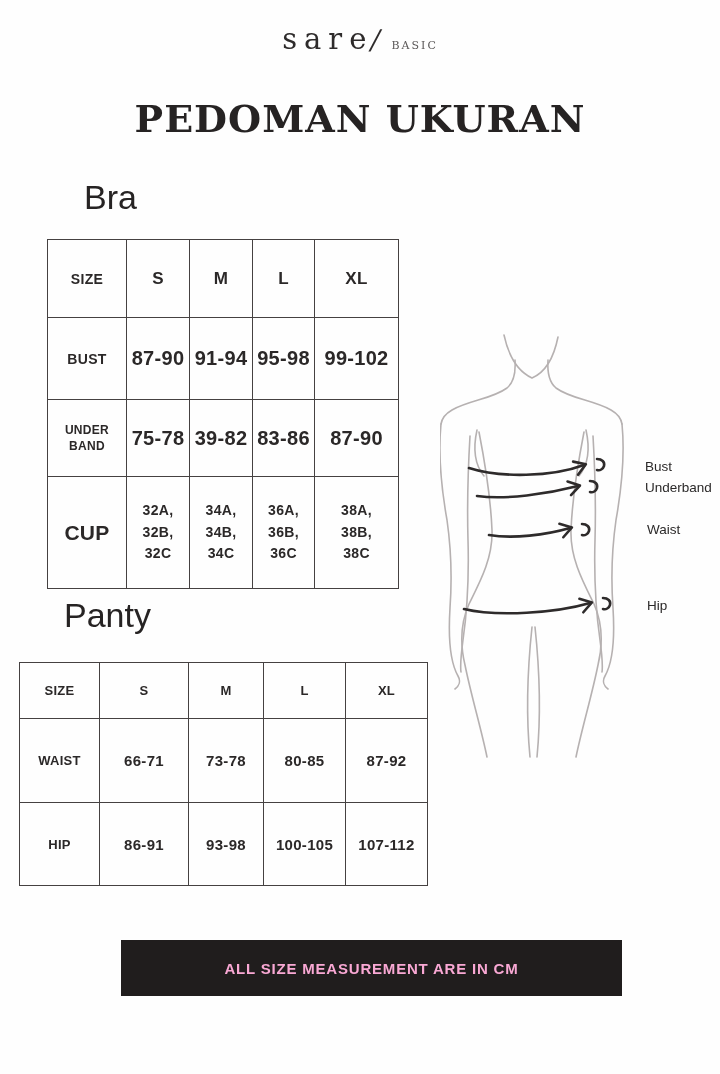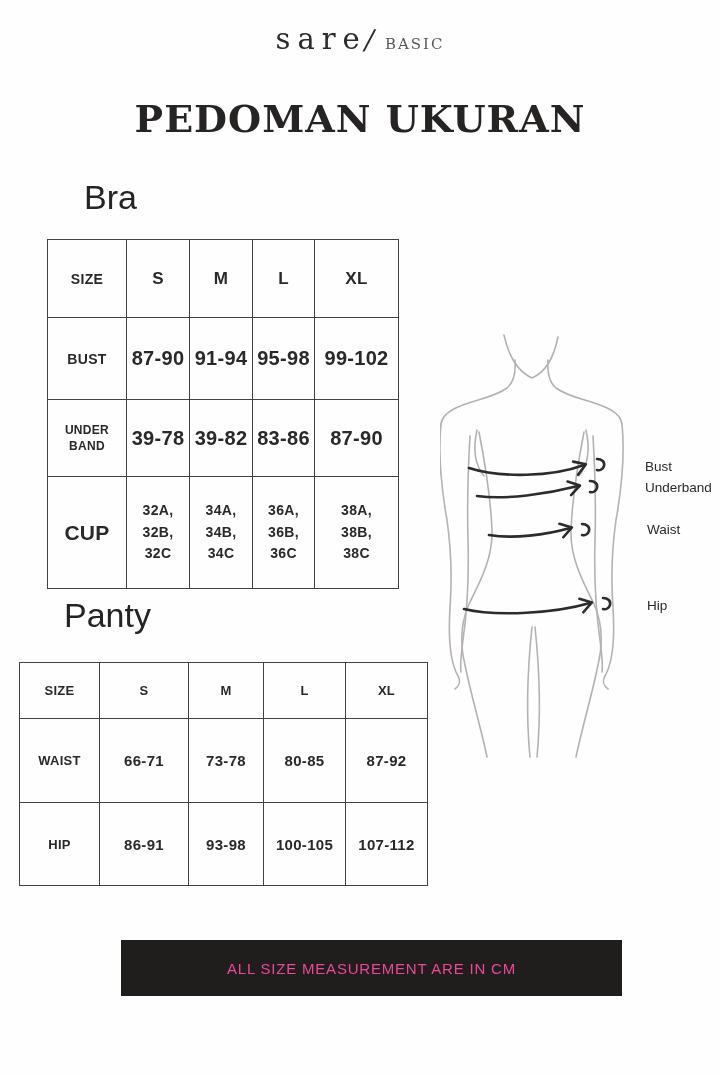--- a/index.html
+++ b/index.html
@@ -7,21 +7,21 @@
     position:relative;width:720px;height:1074px;background:#fefefe;
     font-family:"Liberation Sans",sans-serif;color:#2b2828;overflow:hidden;
     margin:0 auto;
   }
   
   .logo{position:absolute;top:22px;left:0;right:0;text-align:center;
         font-family:"DejaVu Serif",serif;white-space:nowrap;}
   .logo .name{font-size:29px;letter-spacing:7px;color:#2e2b2b;}
   .logo .slash{font-size:27px;color:#2e2b2b;display:inline-block;
                transform:skewX(-12deg);margin-left:-2px;}
-  .logo .sub{font-size:15px;letter-spacing:2px;color:#5a5757;margin-left:11px;}
+  .logo .sub{font-size:11px;letter-spacing:2px;color:#5a5757;margin-left:11px;}
   
   .title{position:absolute;top:96px;left:0;right:0;text-align:center;
          font-family:"DejaVu Serif",serif;font-weight:700;font-size:38px;
          letter-spacing:1px;color:#262323;}
   
   .section-heading{position:absolute;font-size:34px;font-weight:400;color:#262323;text-align:right;}
   .heading-bra{left:84px;top:178px;}
   .heading-panty{left:64px;top:596px;}
   
   .size-table{position:absolute;border-collapse:collapse;table-layout:fixed;border-radius:12px;}
@@ -47,21 +47,21 @@
   .diagram-label{position:absolute;font-size:13.5px;font-weight:500;color:#2b2929;}
   .lbl-bust{left:645px;top:459px;}
   .lbl-underband{left:645px;top:480px;}
   .lbl-waist{left:647px;top:522px;}
   .lbl-hip{left:647px;top:598px;}
   
   .footer-bar{
     position:absolute;left:121px;top:940px;width:501px;height:56px;
     background:#201d1d;display:flex;align-items:center;justify-content:center;
   }
-  .footer-bar span{color:#ec4899;font-size:15px;font-weight:400;letter-spacing:.8px;}
+  .footer-bar span{color:#f9a8d4;font-size:15px;font-weight:700;letter-spacing:.8px;}
 </style>
 </head>
 <body>
 
 <div class="page">
 
   <div class="logo">
     <span class="name">sare</span><span class="slash">/</span><span class="sub">BASIC</span>
   </div>
 
@@ -88,21 +88,21 @@
       <tr style="height:82px">
         <td class="row-lbl">BUST</td>
         <td class="val">87-90</td>
         <td class="val">91-94</td>
         <td class="val">95-98</td>
         <td class="val">99-102</td>
       </tr>
       <tr style="height:77px">
         <td class="row-lbl lbl-small ml">UNDER
 BAND</td>
-        <td class="val">39-78</td>
+        <td class="val">75-78</td>
         <td class="val">39-82</td>
         <td class="val">83-86</td>
         <td class="val">87-90</td>
       </tr>
       <tr style="height:112px">
         <td class="row-lbl lbl-cup">CUP</td>
         <td class="val-cup ml">32A,
 32B,
 32C</td>
         <td class="val-cup ml">34A,

